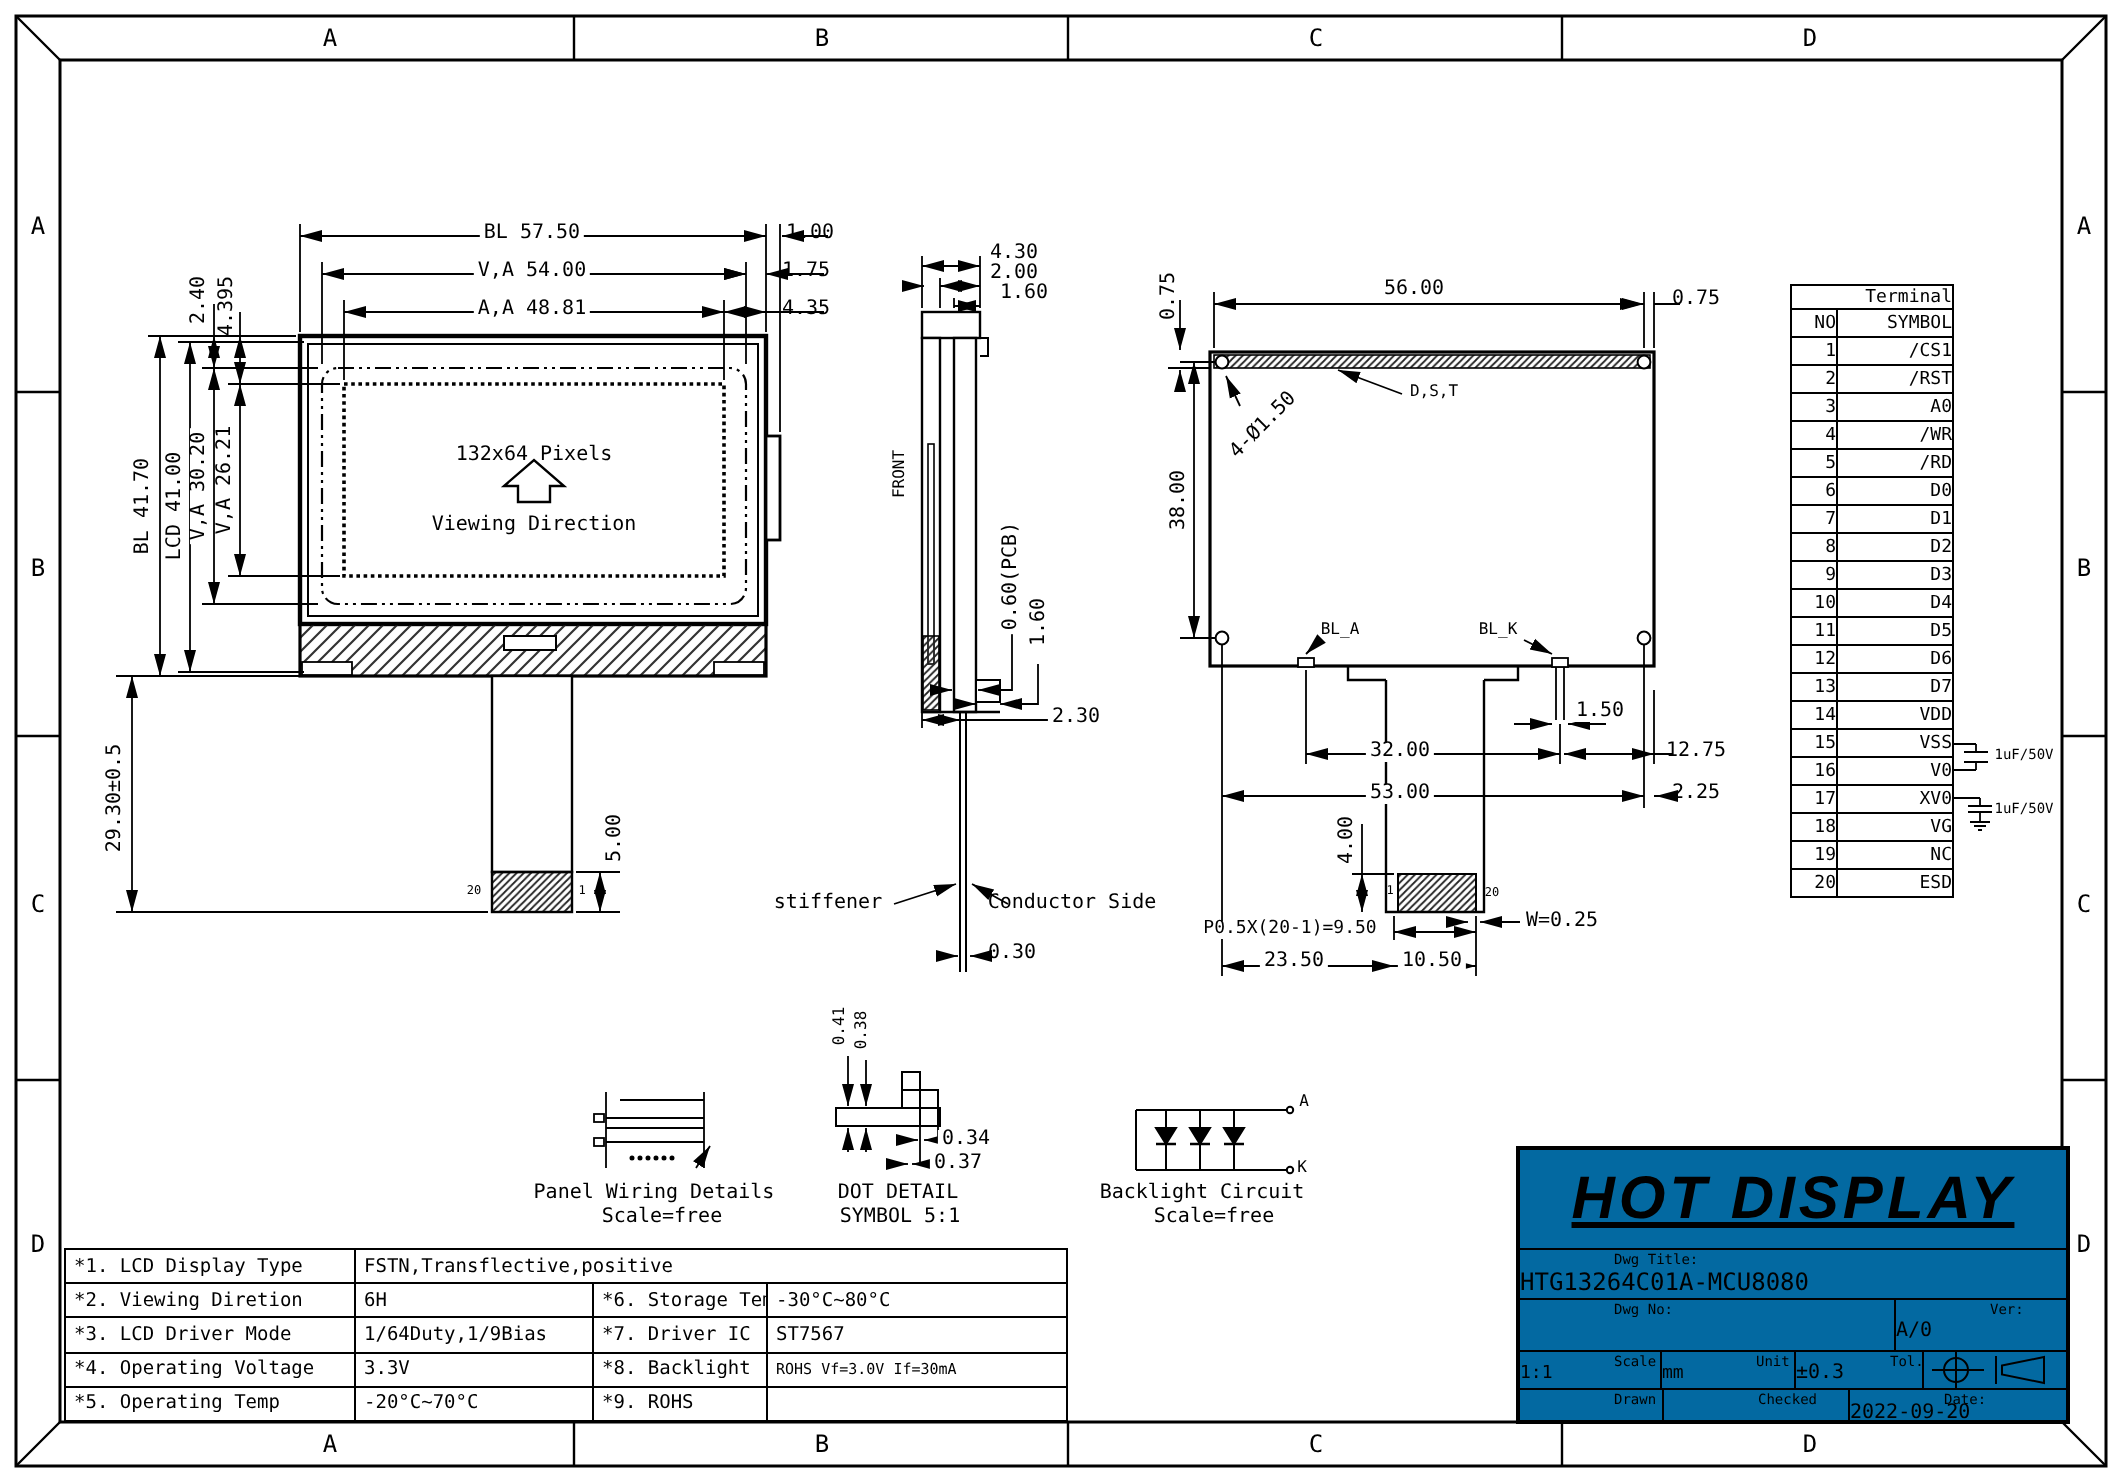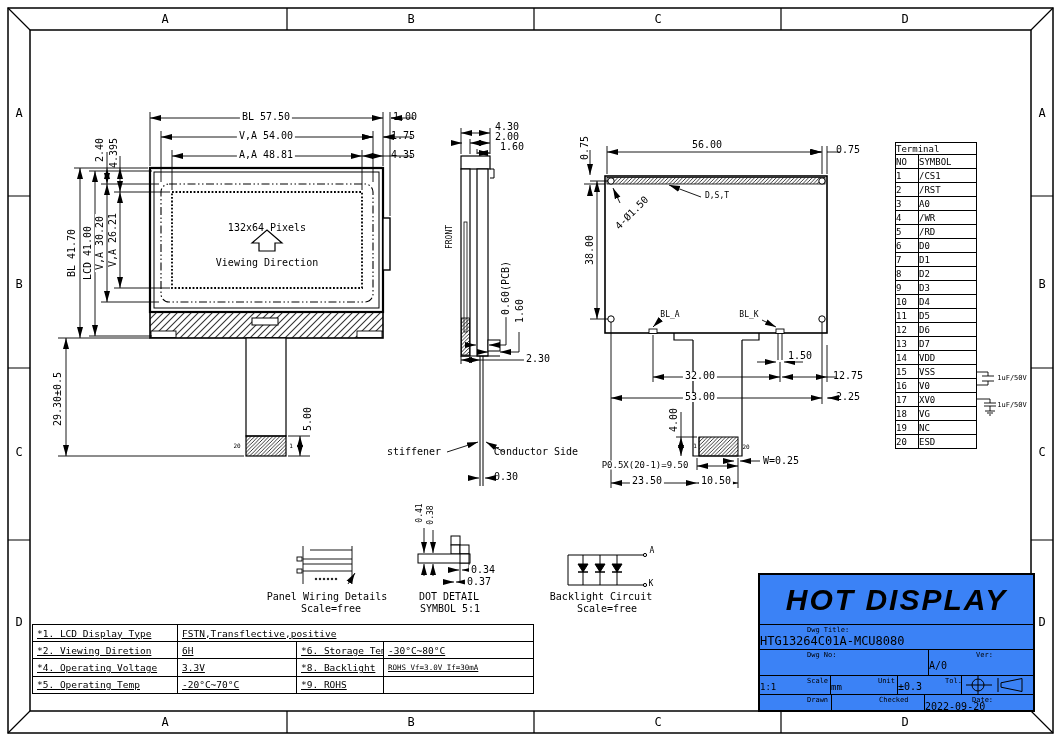--- a/index.html
+++ b/index.html
@@ -10,31 +10,31 @@
        transform:translate(-50%,-50%);}
   .rot{transform:translate(-50%,-50%) rotate(-90deg);}
   .rot45{transform:translate(-50%,-50%) rotate(-45deg);}
   .bg{background:#fff;padding:0 2px;}
   .s9{font-size:9px;}
   .sm{font-size:8px;}
   .xs{font-size:6px;}
   .zone{position:absolute;font:12px "DejaVu Sans Mono",monospace;transform:translate(-50%,-50%);}
   
   #tterm{position:absolute;left:895px;top:142px;width:82px;border-collapse:collapse;background:#fff;}
-  #tterm td{border:1px solid #000;font:9px "DejaVu Sans Mono",monospace;padding:0;height:13px;text-align:left;}
+  #tterm td{border:1px solid #000;font:9px "DejaVu Sans Mono",monospace;padding:0;height:13px;text-align:right;}
   #tterm tr.tt td{height:11px;}
   #tterm td.no{width:22px;}
   
-  #tspec{position:absolute;left:32px;top:624px;width:501px;border-collapse:collapse;background:#fff;table-layout:fixed;text-decoration:underline;}
+  #tspec{position:absolute;left:32px;top:624px;width:501px;border-collapse:collapse;background:#fff;table-layout:fixed;}
   #tspec td{border:1.2px solid #000;font:9.5px "DejaVu Sans Mono",monospace;padding:0 0 0 4px;height:16.2px;
             white-space:nowrap;overflow:hidden;}
   #tspec td.v8{font-size:7.5px;}
   
   #tblock{position:absolute;left:758px;top:573px;width:277px;height:139px;border:2px solid #000;
-          box-sizing:border-box;background:#3b82f6;display:flex;flex-direction:column;}
+          box-sizing:border-box;background:#0369a1;display:flex;flex-direction:column;text-decoration:underline;}
   #tblock .trow{position:relative;display:flex;box-sizing:border-box;border-bottom:1.5px solid #000;}
   #tblock .trow:last-child{border-bottom:none;}
   .tcell{position:relative;box-sizing:border-box;border-right:1.5px solid #000;}
   .tcell:last-child{border-right:none;}
   .tlab{position:absolute;top:1px;left:3px;font-size:7px;padding-left:44px;}
   .tval{position:absolute;left:0;right:0;text-align:left;font-size:10px;}
   #company{width:100%;display:flex;align-items:center;justify-content:center;
            font-family:"Liberation Sans",sans-serif;font-weight:bold;font-style:italic;
            font-size:30px;letter-spacing:2px;}
 </style>
@@ -413,20 +413,26 @@
           <td>*1. LCD Display Type</td>
           <td colspan="3">FSTN,Transflective,positive</td>
         </tr>
   <tr>
           <td>*2. Viewing Diretion</td>
           <td>6H</td>
           <td>*6. Storage Temp</td>
           <td>-30°C~80°C</td>
         </tr>
   <tr>
+          <td>*3. LCD Driver Mode</td>
+          <td>1/64Duty,1/9Bias</td>
+          <td>*7. Driver IC</td>
+          <td>ST7567</td>
+        </tr>
+  <tr>
           <td>*4. Operating Voltage</td>
           <td>3.3V</td>
           <td>*8. Backlight</td>
           <td class="v8">ROHS Vf=3.0V If=30mA</td>
         </tr>
   <tr>
           <td>*5. Operating Temp</td>
           <td>-20°C~70°C</td>
           <td>*9. ROHS</td>
           <td></td>
@@ -438,21 +444,21 @@
   <div class="trow" style="height:50px">
     <div id="company">HOT DISPLAY</div>
   </div>
   <div class="trow" style="height:25px">
     <div class="tcell" style="flex:1">
       <span class="tlab">Dwg Title:</span>
       <span class="tval" style="top:9px;font-size:12px">HTG13264C01A-MCU8080</span>
     </div>
   </div>
   <div class="trow" style="height:26px">
-    <div class="tcell" style="width:169px">
+    <div class="tcell" style="width:188px">
       <span class="tlab">Dwg No:</span>
     </div>
     <div class="tcell" style="flex:1">
       <span class="tlab">Ver:</span>
       <span class="tval" style="top:10px">A/0</span>
     </div>
   </div>
   <div class="trow" style="height:19px">
     <div class="tcell" style="width:71px">
       <span class="tlab">Scale</span>

